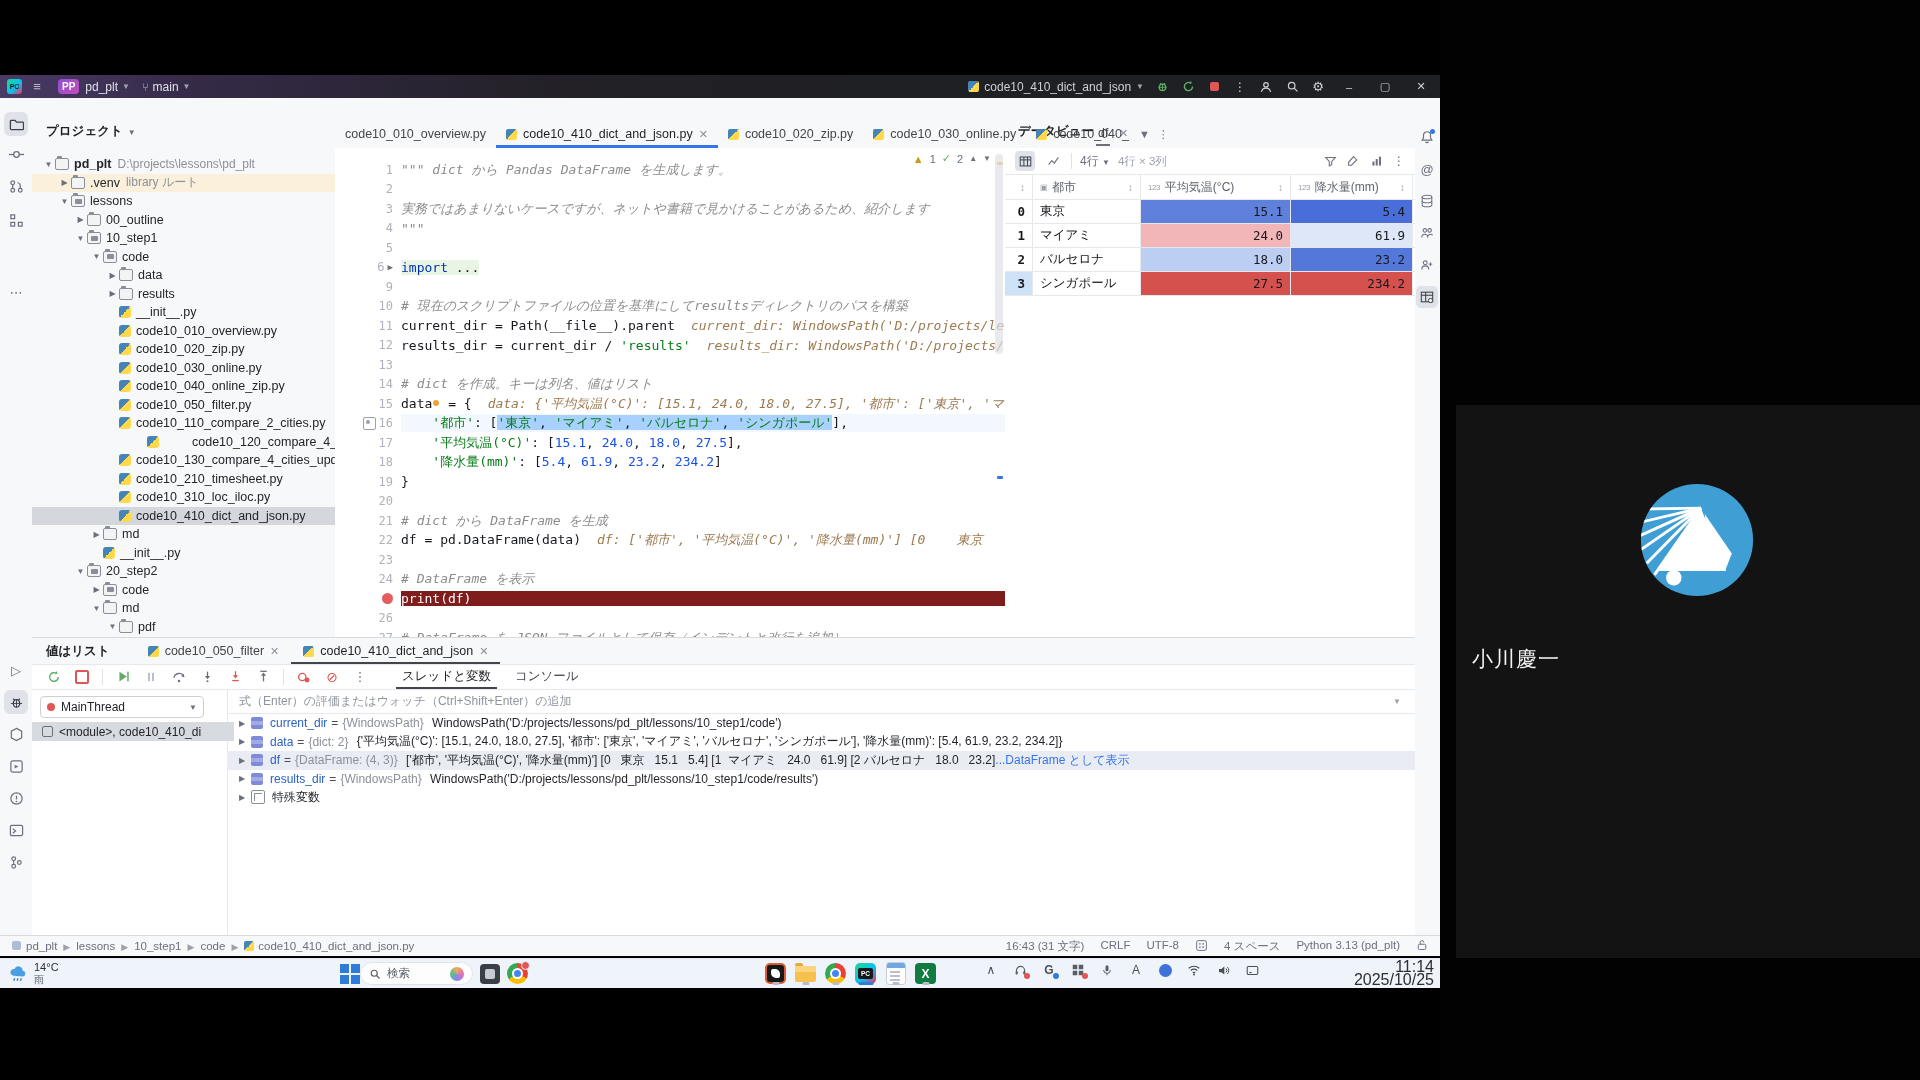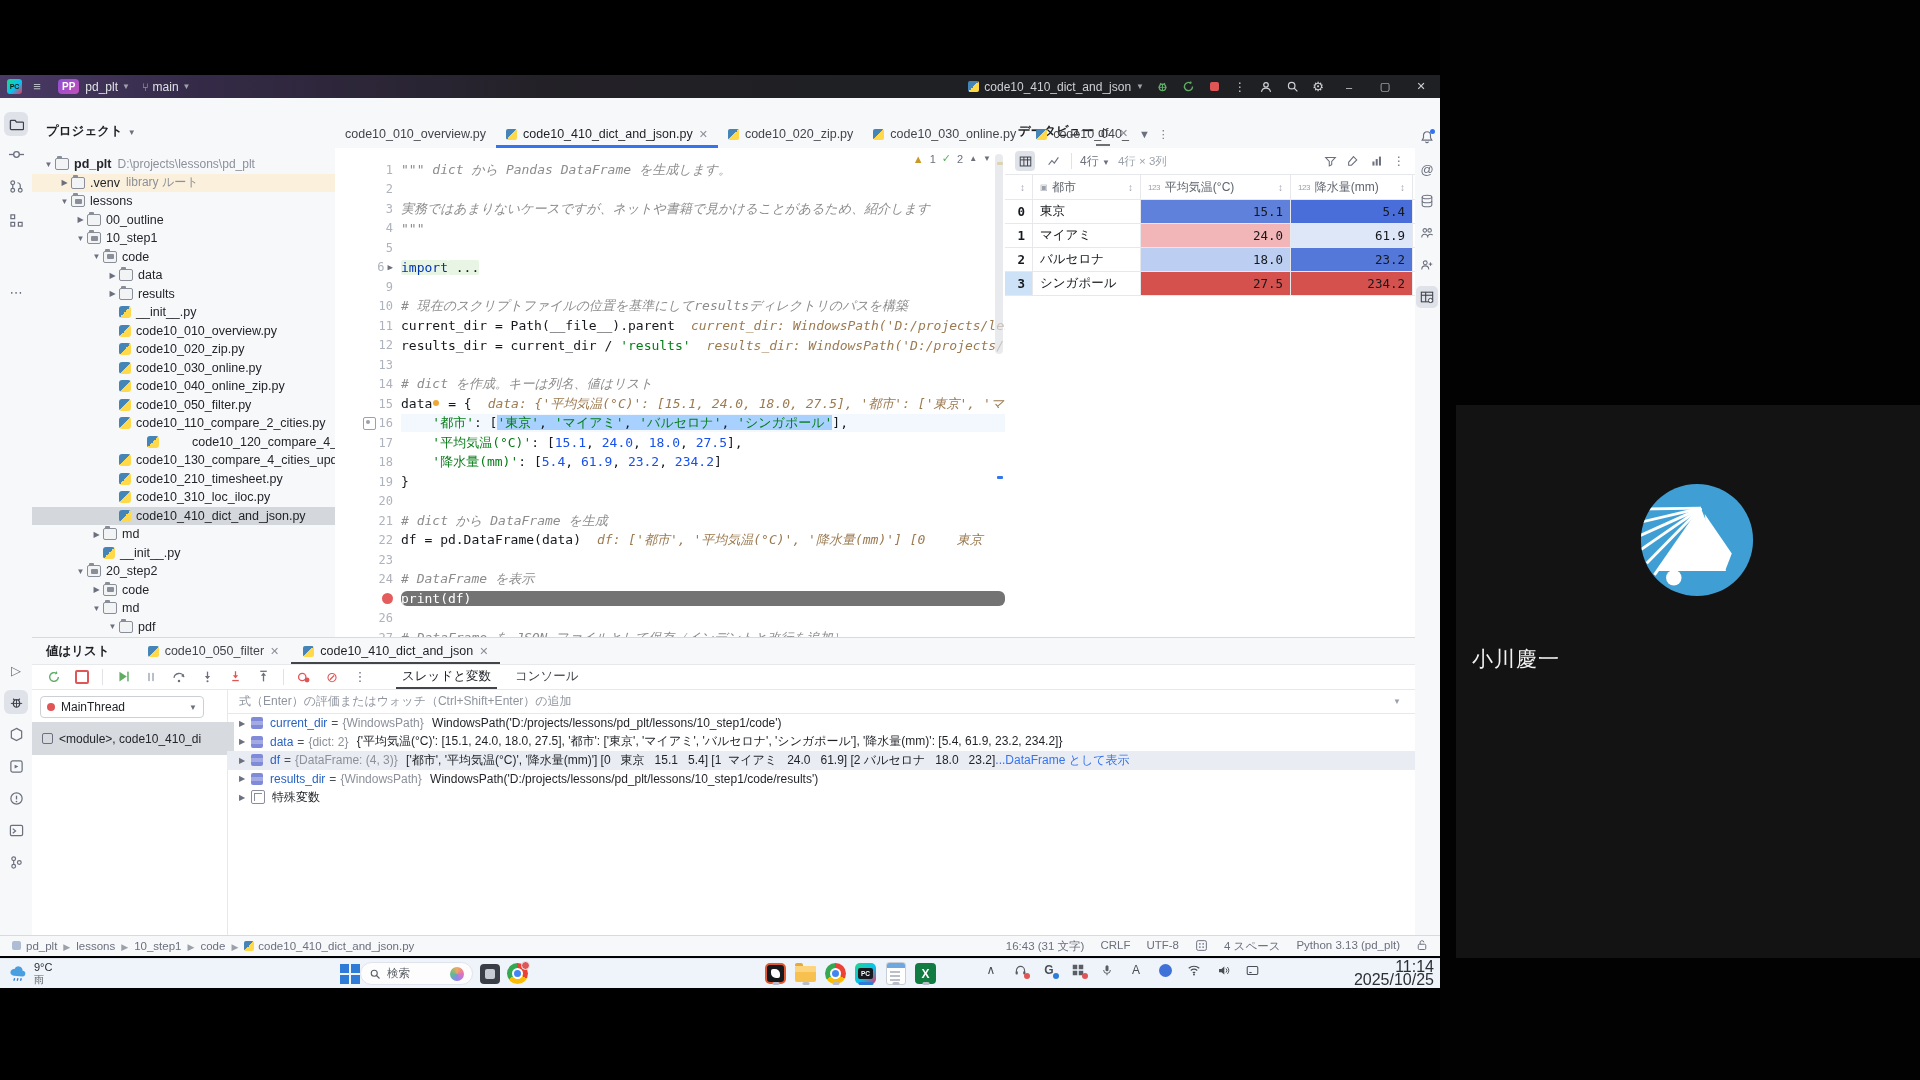--- a/index.html
+++ b/index.html
@@ -55,21 +55,21 @@
   .cl{height:19.5px;display:flex;align-items:center;font-family:"DejaVu Sans Mono","DejaVu Sans",monospace;font-size:13px;}
   .gut{width:58px;flex:none;display:flex;align-items:center;justify-content:flex-end;gap:3px;padding-right:8px;color:#aeb2bc;font-size:12px;}
   .txt{flex:1;white-space:pre;overflow:hidden;}
   .sg-t{color:#16181d;}      .sg-s{color:#067d17;}
   .sg-n2{color:#1750eb;}     .sg-c{color:#8c8c8c;font-style:italic;}
   .sg-k{color:#0033b3;}      .sg-f{background:#e8f4e4;border-radius:2px;}
   .sg-sel{background:#a8d1ff;}
   .sg-h{color:#9c7a50;font-style:italic;margin-left:16px;}
   .sg-x{color:#ffffff;}
   .sg-dot{display:inline-block;width:6px;height:6px;border-radius:50%;background:#f0a732;vertical-align:middle;margin:0 1px 2px 1px;}
-  .cl.exec .txt{background:#737373;border-radius:6px;}
+  .cl.exec .txt{background:#7f1d1d;}
   .cl.selrow .txt{background:#f2f8fe;}
   .bp{width:11px;height:11px;border-radius:50%;background:#e35d5d;}
   .fold{color:#6c707e;font-size:9px;}
   .gi{width:11px;height:11px;border:1.2px solid #9ba0aa;border-radius:2px;position:relative;}
   .gi:after{content:'';position:absolute;left:2px;top:2px;width:4px;height:4px;border-radius:50%;background:#9ba0aa;}
   #inspect{position:absolute;right:14px;top:4px;display:flex;align-items:center;gap:6px;font-size:11px;color:#6c707e;}
   .warn-tri{color:#c79a27;}
   .ok-chk{color:#5fad65;}
   #escroll{position:absolute;right:2px;top:0;width:8px;height:489px;}
   .etick{position:absolute;right:0;width:6px;height:3px;border-radius:1px;}
@@ -104,21 +104,21 @@
   .dtab{display:flex;align-items:center;gap:6px;padding:0 12px;height:100%;}
   .dtab.on{box-shadow:inset 0 -2px 0 #43454b;color:#1d1f23;}
   .mini-py2{width:11px;height:11px;border-radius:2px;background:linear-gradient(135deg,#4584b6 50%,#ffd94a 50%);}
   #dbg-toolbar{position:absolute;left:0;top:26px;width:100%;height:26px;display:flex;align-items:center;gap:12px;padding-left:14px;font-size:13px;color:#6c707e;border-bottom:1px solid #e6e8ec;box-sizing:border-box;}
   .dbg-sep{width:1px;height:16px;background:#e0e2e6;}
   .dbgtab{font-size:12.5px;color:#43454b;padding:0 6px;height:100%;display:flex;align-items:center;}
   .dbgtab.on{box-shadow:inset 0 -2px 0 #43454b;color:#1d1f23;}
   #frames{position:absolute;left:0;top:52px;width:195px;height:246px;border-right:1px solid #e6e8ec;}
   #thread-combo{position:absolute;left:8px;top:6px;width:150px;height:20px;border:1px solid #ccd0d6;border-radius:4px;background:#fff;display:flex;align-items:center;gap:6px;padding:0 6px;font-size:12px;color:#1d1f23;}
   .thr-dot{width:8px;height:8px;border-radius:50%;background:#e05555;}
-  #frame-item{position:absolute;left:0px;top:32px;width:192px;height:33px;background:#d7dade;display:flex;align-items:center;gap:6px;padding-left:10px;font-size:12px;color:#23252a;white-space:nowrap;overflow:hidden;}
+  #frame-item{position:absolute;left:0px;top:32px;width:192px;height:19px;background:#d7dade;display:flex;align-items:center;gap:6px;padding-left:10px;font-size:12px;color:#23252a;white-space:nowrap;overflow:hidden;}
   .frame-ico{width:9px;height:9px;border:1.3px solid #6c707e;border-radius:2px;flex:none;}
   #watchbar{position:absolute;left:195px;top:52px;width:1188px;height:24px;border-bottom:1px solid #e6e8ec;display:flex;align-items:center;color:#8f949e;font-size:12px;padding-left:12px;box-sizing:border-box;}
   #vars{position:absolute;left:195px;top:76px;width:1188px;height:222px;overflow:hidden;}
   .vrow{height:18.5px;display:flex;align-items:center;font-size:12px;white-space:nowrap;overflow:hidden;padding-left:12px;}
   .vrow.hl{background:#e9ecf2;}
   .vchev{color:#6c707e;font-size:8px;width:12px;flex:none;}
   .vico{width:12px;height:12px;flex:none;margin-right:7px;border-radius:2px;background:linear-gradient(#7f8bd8 33%,#a3aae4 33% 66%,#7f8bd8 66%);}
   .vico.grid{background:none;border:1.2px solid #8a8e99;position:relative;}
   .vico.grid:after{content:'';position:absolute;inset:2px;border-left:1.2px solid #8a8e99;border-top:1.2px solid #8a8e99;}
   .vname{color:#2962c4;}
@@ -952,21 +952,21 @@
 
 <div id="taskbar" class="abs">
   <div id="weather">
     <svg viewBox="0 0 24 24" width="20" height="20">
         <path d="M7 14a4 4 0 1 1 .8-7.9A5 5 0 0 1 17.5 8 3.5 3.5 0 0 1 17 15z" fill="#4a9fe0"></path>
         <line x1="8" y1="17" x2="7" y2="20" stroke="#2f7bd8" stroke-width="1.6"></line>
         <line x1="12" y1="17" x2="11" y2="20" stroke="#2f7bd8" stroke-width="1.6"></line>
         <line x1="16" y1="17" x2="15" y2="20" stroke="#2f7bd8" stroke-width="1.6"></line>
       </svg>
     <div>
-        <div id="wtemp">9°C</div>
+        <div id="wtemp">14°C</div>
         <div id="wcond">雨</div>
       </div>
   </div>
   <div class="tb-icon" style="left:338px">
       <div id="start-ico">
         <div></div>
         <div></div>
         <div></div>
         <div></div>
       </div>

